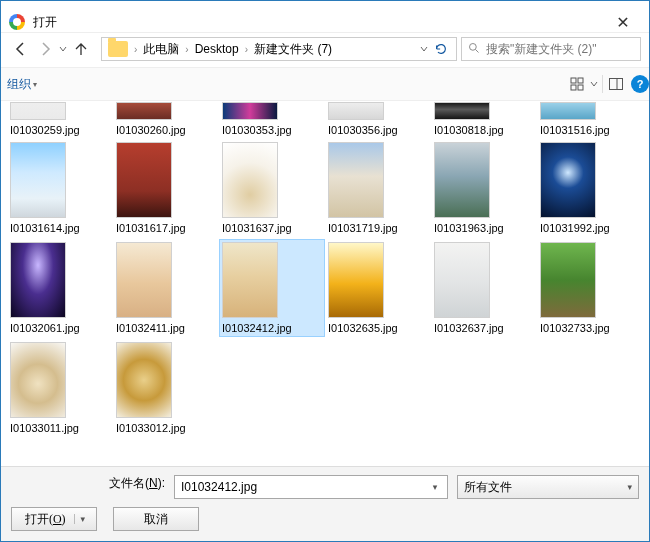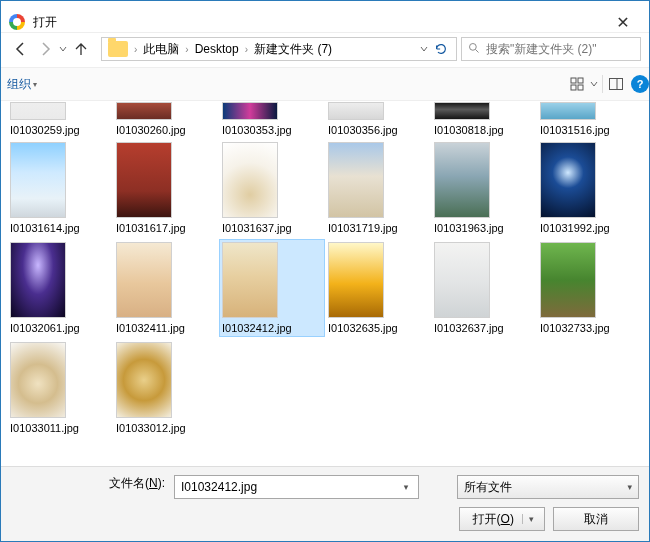--- a/index.html
+++ b/index.html
@@ -115,24 +115,23 @@
   .combo {
     flex:1; height:24px; border:1px solid #a7a7a7; background:#fff;
     display:flex; align-items:center; padding:0 4px;
   }
   .combo input { border:none; outline:none; flex:1; font-size:12px; background:transparent; }
   .combo .cdd { width:16px; text-align:center; color:#555; font-size:9px; }
   .filter {
     width:182px; height:24px; border:1px solid #a7a7a7; background:#efefef;
     display:flex; align-items:center; padding:0 6px; color:#000;
     background-image:linear-gradient(#fdfdfd,#e9e9e9);
-    margin-left:29px;
   }
   .filter .cdd { margin-left:auto; font-size:9px; color:#555; }
-  .row-btns { display:flex; justify-content:flex-end; gap:8px; }
+  .row-btns { display:flex; gap:16px;font-family:Liberation Serif, serif; }
   .btn {
     min-width:86px; height:24px; border:1px solid #a7a7a7;
     background:linear-gradient(#fdfdfd,#e7e7e7);
     display:flex; align-items:center; justify-content:center; gap:2px;
     font-size:12px; color:#000; padding: 0 10px;
   }
   .btn.split { padding-right:4px; }
   .btn .bdd { border-left:1px solid #bbb; margin-left:6px; padding:0 4px 0 6px; font-size:9px; color:#555; }
   .btn .ul { text-decoration: underline; }
 </style>

